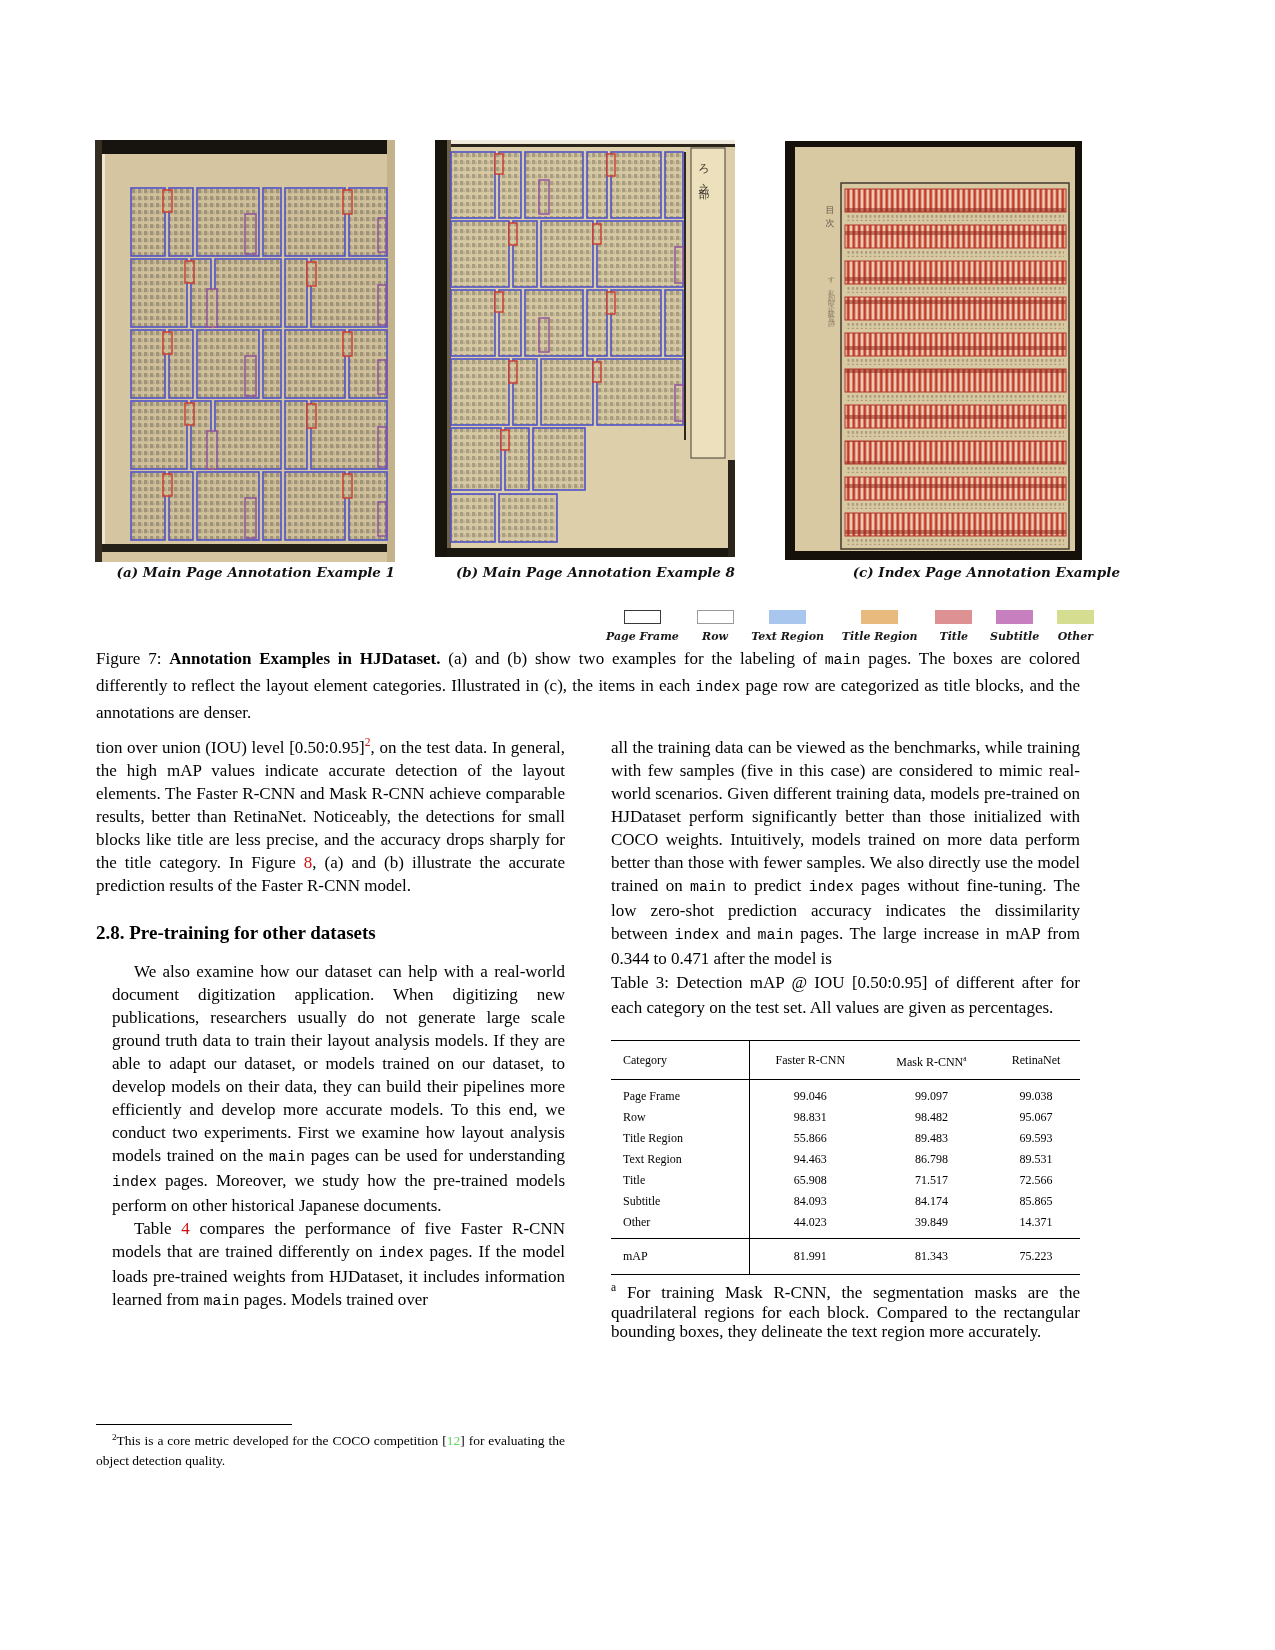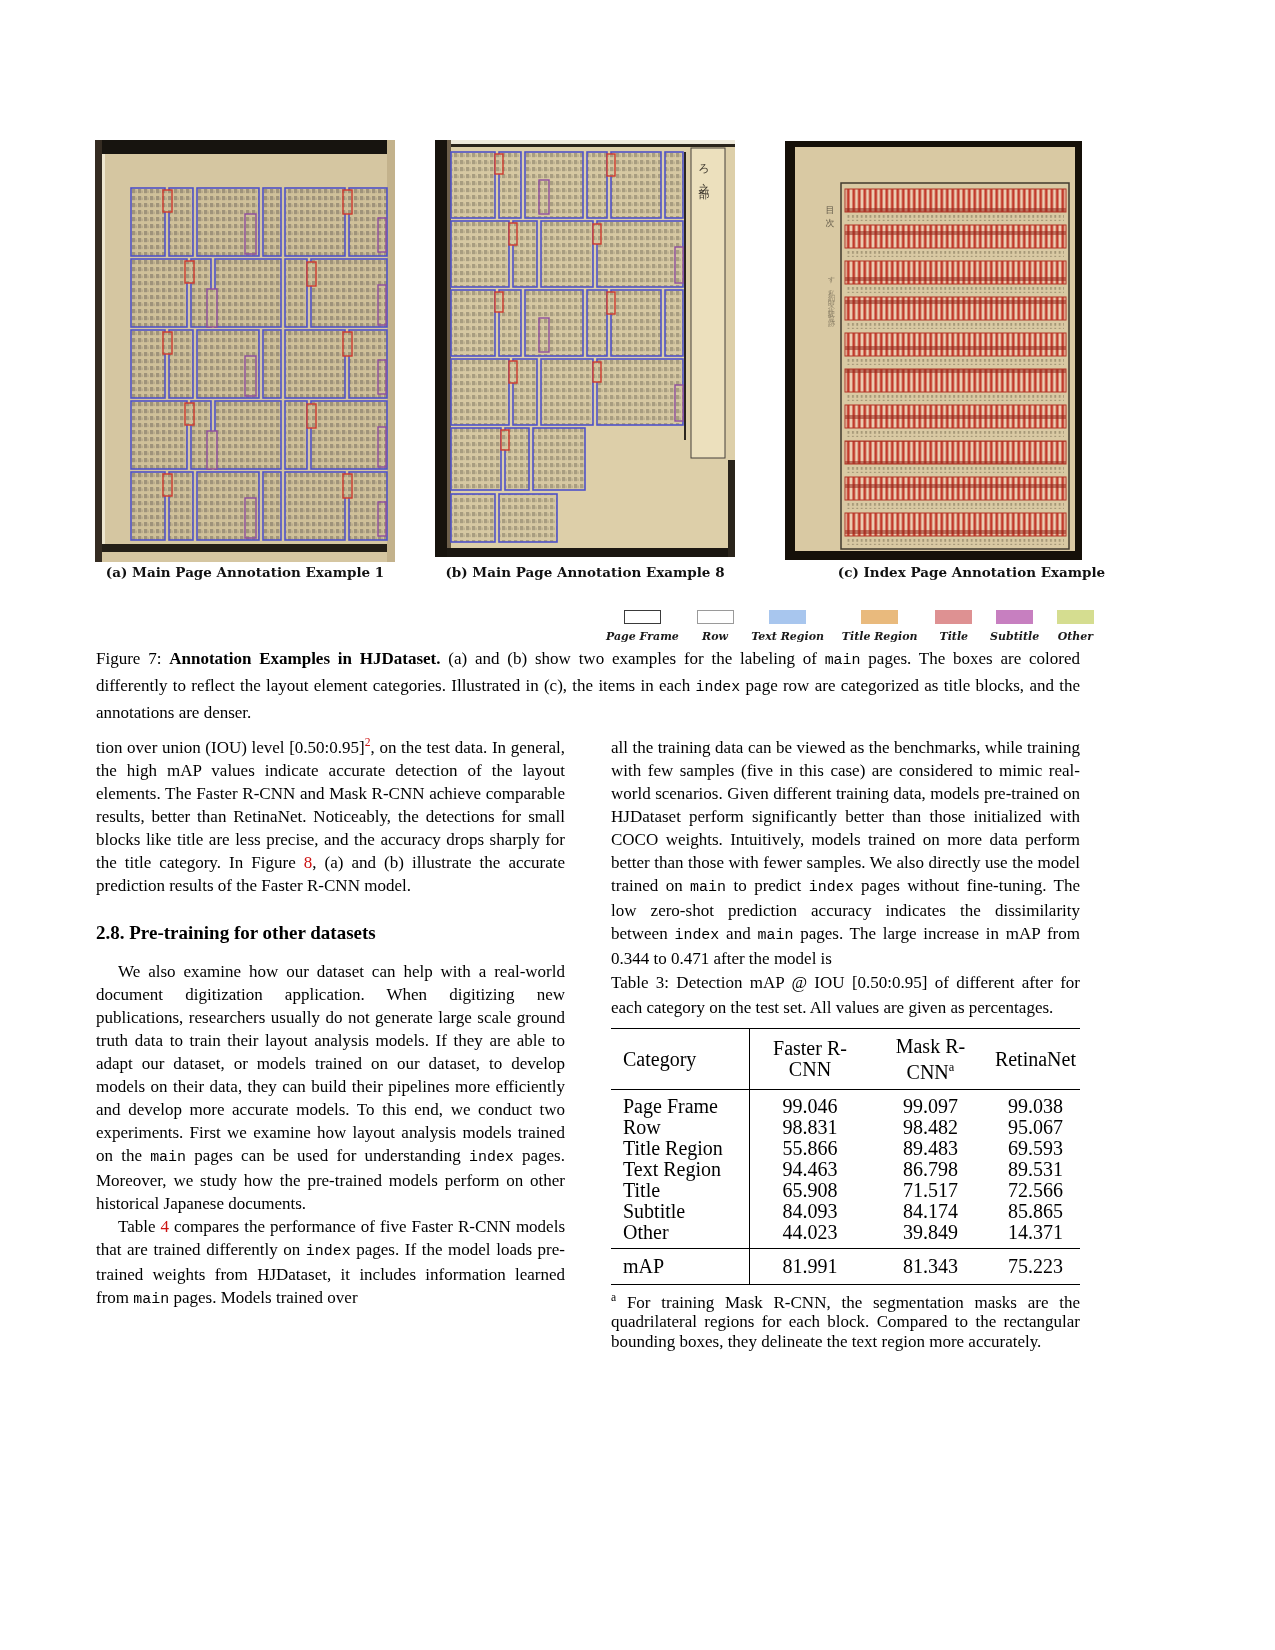--- a/index.html
+++ b/index.html
@@ -5,53 +5,53 @@
   html,body{margin:0;padding:0;background:#ffffff;}
   .page{position:relative;width:1275px;height:1650px;background:#ffffff;overflow:hidden;
         font-family:"Liberation Serif","DejaVu Serif",serif;color:#000;}
 
   
   .panel{position:absolute;}
   .panel svg{display:block;width:100%;height:100%;}
   .st-b{stroke:#4f52c8;stroke-width:1.6;}
   .st-r{stroke:#cf3a2e;stroke-width:1.4;}
   .st-p{stroke:#8e4d9e;stroke-width:1.4;}
-  .panel-caption{position:absolute;text-align:center;font-weight:bold;font-size:13.5px;
-                 font-family:"DejaVu Serif","Liberation Serif",serif;color:#111;}
+  .panel-caption{position:absolute;text-align:right;font-weight:bold;font-size:13.5px;
+                 font-family:"DejaVu Serif","Liberation Serif",serif;color:#111;font-style:italic;}
   .vtext{position:absolute;writing-mode:vertical-rl;text-orientation:upright;
          font-family:"DejaVu Sans","Liberation Sans",sans-serif;line-height:1;}
 
   
   .legend{position:absolute;left:606px;top:610px;width:488px;display:flex;justify-content:space-between;}
   .leg-item{display:flex;flex-direction:column;align-items:center;gap:6px;}
   .leg-swatch{width:37px;height:14px;border:1.2px solid transparent;box-sizing:border-box;}
   .leg-label{font-size:11px;font-weight:bold;font-style:italic;
              font-family:"DejaVu Serif","Liberation Serif",serif;color:#1a1a1a;white-space:nowrap;}
 
   
   .fig-caption{position:absolute;left:96px;top:646px;width:984px;
                font-size:17px;line-height:26px;text-align:justify;}
   .col{position:absolute;top:736px;width:469px;font-size:17px;line-height:23px;text-align:justify;}
   .colL{left:96px;} .colR{left:611px;}
   .col p{margin:0;}
-  .col p.ind{text-indent:22px;}
+  .col p.ind{text-indent:22px;margin-left:16px;}
   h2.sec{font-size:19px;font-weight:bold;margin:24px 0 16px 0;text-align:left;
          font-family:"Liberation Serif","DejaVu Serif",serif;}
   .footnote{position:absolute;left:96px;top:1424px;width:469px;font-size:13.5px;line-height:20px;text-align:justify;}
   .fn-rule{width:196px;border-top:1px solid #000;margin-bottom:6px;}
 
   .s-m{font-family:"Liberation Mono","DejaVu Sans Mono",monospace;font-size:0.88em;}
   .s-r{color:#cc1111;}
   .s-g{color:#5fd65f;}
   .s-b{font-weight:bold;}
   .s-sup{vertical-align:super;font-size:0.68em;line-height:0;}
 
   
   .tbl-caption{margin:26px 0 0 0;font-size:17px;line-height:25px;text-align:justify;}
-  table.t3{width:100%;border-collapse:collapse;margin-top:8px;font-size:20px;line-height:21px;
+  table.t3{width:100%;border-collapse:collapse;margin-top:20px;font-size:12px;line-height:21px;
            border-top:1.6px solid #000;border-bottom:1.6px solid #000;}
   .t3 th,.t3 td{font-weight:normal;padding:0 4px;}
   .t3 thead th{padding-top:7px;padding-bottom:6px;}
   .t3 thead{border-bottom:1.1px solid #000;}
   .t3 tbody{border-bottom:1.1px solid #000;}
   .t3 tbody tr:first-child td{padding-top:6px;}
   .t3 tbody tr:last-child td{padding-bottom:5px;}
   .t3 tfoot td{padding-top:7px;padding-bottom:7px;}
   .t3 .cat{text-align:left;border-right:1.1px solid #000;padding-left:12px;width:122px;}
   .t3 .val{text-align:center;}
@@ -253,20 +253,24 @@
 
   <div class="fig-caption"><span>Figure 7: </span><span class="s-b">Annotation Examples in HJDataset.</span><span> (a) and (b) show two examples for the labeling of </span><span class="s-m">main</span><span> pages. The boxes are colored differently to reflect the layout element categories. Illustrated in (c), the items in each </span><span class="s-m">index</span><span> page row are categorized as title blocks, and the annotations are denser.</span></div>
 
   <div class="col colL">
     <p><span>tion over union (IOU) level [0.50:0.95]</span><span class="s-sup s-r">2</span><span>, on the test data. In general, the high mAP values indicate accurate detection of the layout elements. The Faster R-CNN and Mask R-CNN achieve comparable results, better than RetinaNet. Noticeably, the detections for small blocks like title are less precise, and the accuracy drops sharply for the title category. In Figure </span><span class="s-r">8</span><span>, (a) and (b) illustrate the accurate prediction results of the Faster R-CNN model.</span></p>
     <h2 class="sec">2.8. Pre-training for other datasets</h2>
     <p class="ind"><span>We also examine how our dataset can help with a real-world document digitization application. When digitizing new publications, researchers usually do not generate large scale ground truth data to train their layout analysis models. If they are able to adapt our dataset, or models trained on our dataset, to develop models on their data, they can build their pipelines more efficiently and develop more accurate models. To this end, we conduct two experiments. First we examine how layout analysis models trained on the </span><span class="s-m">main</span><span> pages can be used for understanding </span><span class="s-m">index</span><span> pages. Moreover, we study how the pre-trained models perform on other historical Japanese documents.</span></p>
     <p class="ind"><span>Table </span><span class="s-r">4</span><span> compares the performance of five Faster R-CNN models that are trained differently on </span><span class="s-m">index</span><span> pages. If the model loads pre-trained weights from HJDataset, it includes information learned from </span><span class="s-m">main</span><span> pages. Models trained over</span></p>
   </div>
 
+  <div class="footnote">
+    <div class="fn-rule"></div>
+    <div style="text-indent:16px;"><span class="s-sup">2</span><span>This is a core metric developed for the COCO competition [</span><span class="s-g">12</span><span>] for evaluating the object detection quality.</span></div>
+  </div>
 
   <div class="col colR">
     <p><span>all the training data can be viewed as the benchmarks, while training with few samples (five in this case) are considered to mimic real-world scenarios. Given different training data, models pre-trained on HJDataset perform significantly better than those initialized with COCO weights. Intuitively, models trained on more data perform better than those with fewer samples. We also directly use the model trained on </span><span class="s-m">main</span><span> to predict </span><span class="s-m">index</span><span> pages without fine-tuning. The low zero-shot prediction accuracy indicates the dissimilarity between </span><span class="s-m">index</span><span> and </span><span class="s-m">main</span><span> pages. The large increase in mAP from 0.344 to 0.471 after the model is</span></p>
     <p class="tbl-caption">Table 3: Detection mAP @ IOU [0.50:0.95] of different after for each category on the test set. All values are given as percentages.</p>
     <table class="t3">
         <thead>
           <tr>
             <th class="cat">Category</th>
             <th class="val">Faster R-CNN</th>
             <th class="val">Mask R-CNN<sup>a</sup></th>

